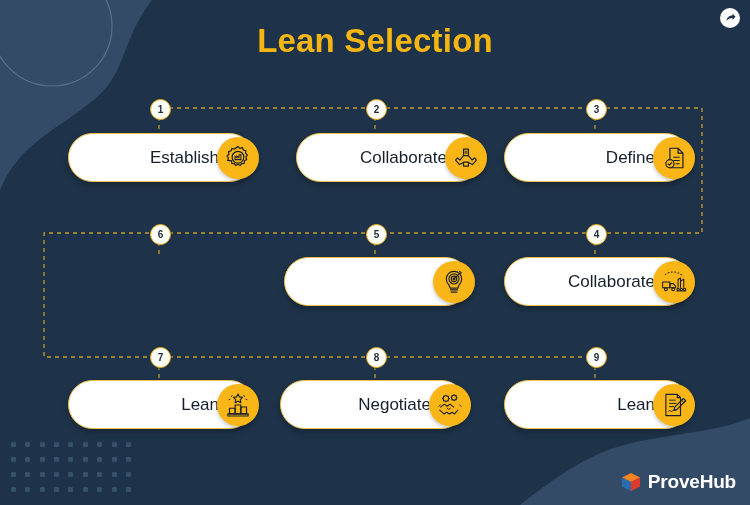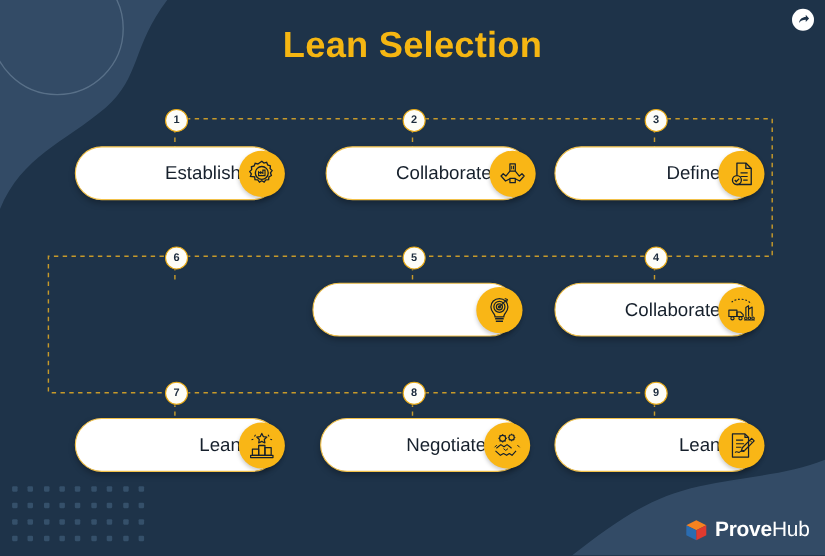--- a/index.html
+++ b/index.html
@@ -64,21 +64,21 @@
     position:absolute;right:-6px;top:50%;transform:translateY(-50%);
     width:42px;height:42px;border-radius:50%;background:#f9b616;
     display:flex;align-items:center;justify-content:center;
     box-shadow:0 2px 4px rgba(0,0,0,.22);
   }
   .card-icon svg{display:block;}
 
   
   .logo{position:absolute;right:14px;bottom:12px;display:flex;align-items:center;gap:6px;}
   .logo-text{font-size:19px;font-weight:bold;color:#ffffff;letter-spacing:-.2px;}
-  .logo-text .hub{font-weight:normal;margin-top:10px;}
+  .logo-text .hub{font-weight:bold;margin-top:10px;}
 </style>
 </head>
 <body>
 
 <div class="stage">
 
   <svg class="bg-svg" viewBox="0 0 750 505">
     <path d="M0,0 L152,0 C120,42 128,70 96,98 C58,130 20,142 0,190 Z" fill="#37506b" opacity="0.85"></path>
     <circle cx="52" cy="26" r="60" fill="none" stroke="#6d849b" stroke-width="1.2" opacity="0.65"></circle>
     <path d="M750,418 L750,505 L520,505 C560,474 590,452 636,442 C676,433 716,432 750,418 Z" fill="#37506b" opacity="0.85"></path>
@@ -260,21 +260,21 @@
         <path d="M5.5 20 h7 v7 h-7 z"></path>
         <path d="M19.5 18.5 h7 v8.5 h-7 z"></path>
         <path d="M3.5 27 h25 v2.5 h-25 z"></path>
       </svg>
     </span>
   </div>
 
   <div class="numbadge" style="left:366px;top:347px;">
     <span>8</span>
   </div>
-  <div class="card" style="left:291px;top:380px;">
+  <div class="card" style="left:280px;top:380px;">
     <span class="card-label">Negotiate</span>
     <span class="card-icon">
       <svg width="26" height="26" viewBox="0 0 32 32" fill="none" stroke="#16202c" stroke-width="1.3" stroke-linejoin="round">
         <circle cx="11" cy="8" r="3.4"></circle>
           <path d="M11 3.3 v1.2 M11 11.5 v1.2 M6.3 8 h1.2 M14.5 8 h1.2 M7.7 4.7 l.85 .85 M13.5 10.5 l.85 .85 M14.3 4.7 l-.85 .85 M8.5 10.5 l-.85 .85"></path>
         <circle cx="21" cy="7" r="3"></circle>
           <path d="M21 2.8 v1.1 M21 10.1 v1.1 M16.8 7 h1.1 M24.1 7 h1.1 M18.1 4.1 l.8 .8 M23.1 9.1 l.8 .8 M23.9 4.1 l-.8 .8 M18.9 9.1 l-.8 .8"></path>
         <path d="M4 19 l5 -4 3.5 2.5 3.5 -2.5 5 4"></path>
         <path d="M3 22 l5.5 5 3.5 -2 3.5 2 3 -2 3 2 4.5 -5"></path>
         <path d="M12 19.5 l2.5 2 M17 19.5 l-2.5 2" stroke-width="1.1"></path>

